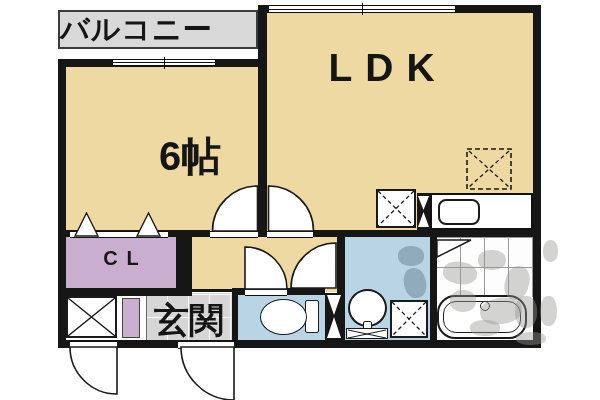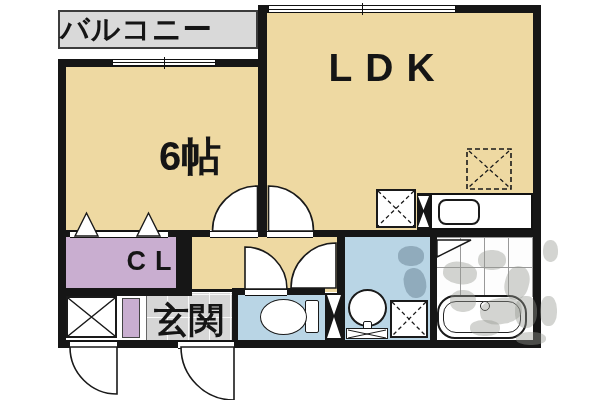--- a/index.html
+++ b/index.html
@@ -121,21 +121,21 @@
     <path d="M348,330 L386,338 M386,330 L348,338" stroke="#1a1a1a" stroke-width="1" fill="none"></path>
 
     <path d="M327,295 L341,295 L334,315 Z M327,338 L341,338 L334,317 Z" fill="#fff"></path>
     <path d="M418,196 L429,196 L423.5,210 Z M418,227 L429,227 L423.5,212 Z" fill="#fff"></path>
   </svg>
 
   <div class="lbl" style="left:66px;top:136px;width:192px;font-size:40px;margin-left:28px;">6帖</div>
 
   <div class="lbl" style="left:288px;top:48px;width:200px;font-size:39px;letter-spacing:13px;">LDK</div>
 
-  <div class="lbl" style="left:66px;top:248px;width:110px;font-size:27px;letter-spacing:9px;text-indent:9px;padding-left:28px;">CL</div>
+  <div class="lbl" style="left:66px;top:248px;width:110px;font-size:20px;letter-spacing:9px;text-indent:9px;">CL</div>
 
   <div class="lbl" style="left:146px;top:302px;width:86px;font-size:35px;">玄関</div>
 
   <div class="abs" style="left:0;top:0;width:600px;height:400px;pointer-events:none;">
     <div class="blob dk" style="left:398px;top:246px;width:26px;height:20px;"></div>
     <div class="blob dk" style="left:404px;top:268px;width:22px;height:30px;transform:rotate(-12deg);"></div>
     <div class="blob" style="left:443px;top:262px;width:34px;height:22px;transform:rotate(8deg);"></div>
     <div class="blob" style="left:478px;top:250px;width:28px;height:20px;"></div>
     <div class="blob" style="left:505px;top:266px;width:24px;height:34px;transform:rotate(14deg);"></div>
     <div class="blob" style="left:450px;top:290px;width:26px;height:22px;"></div>

